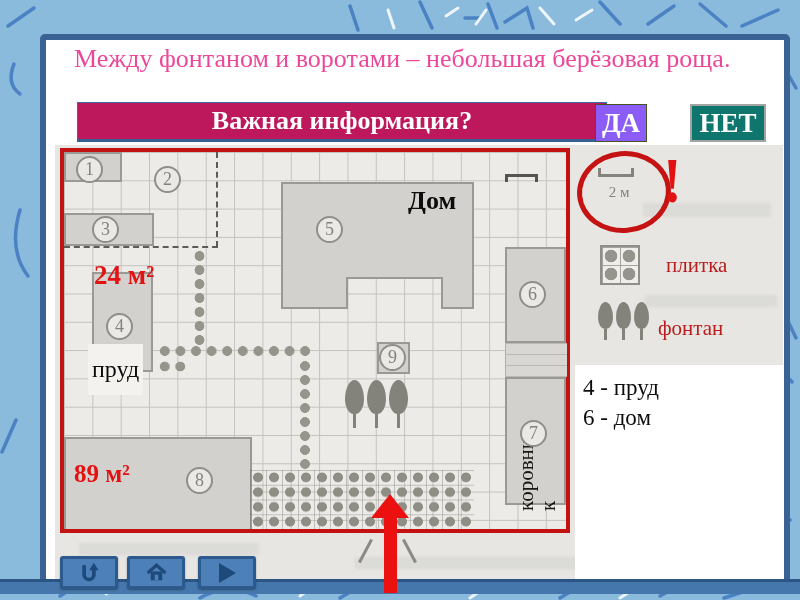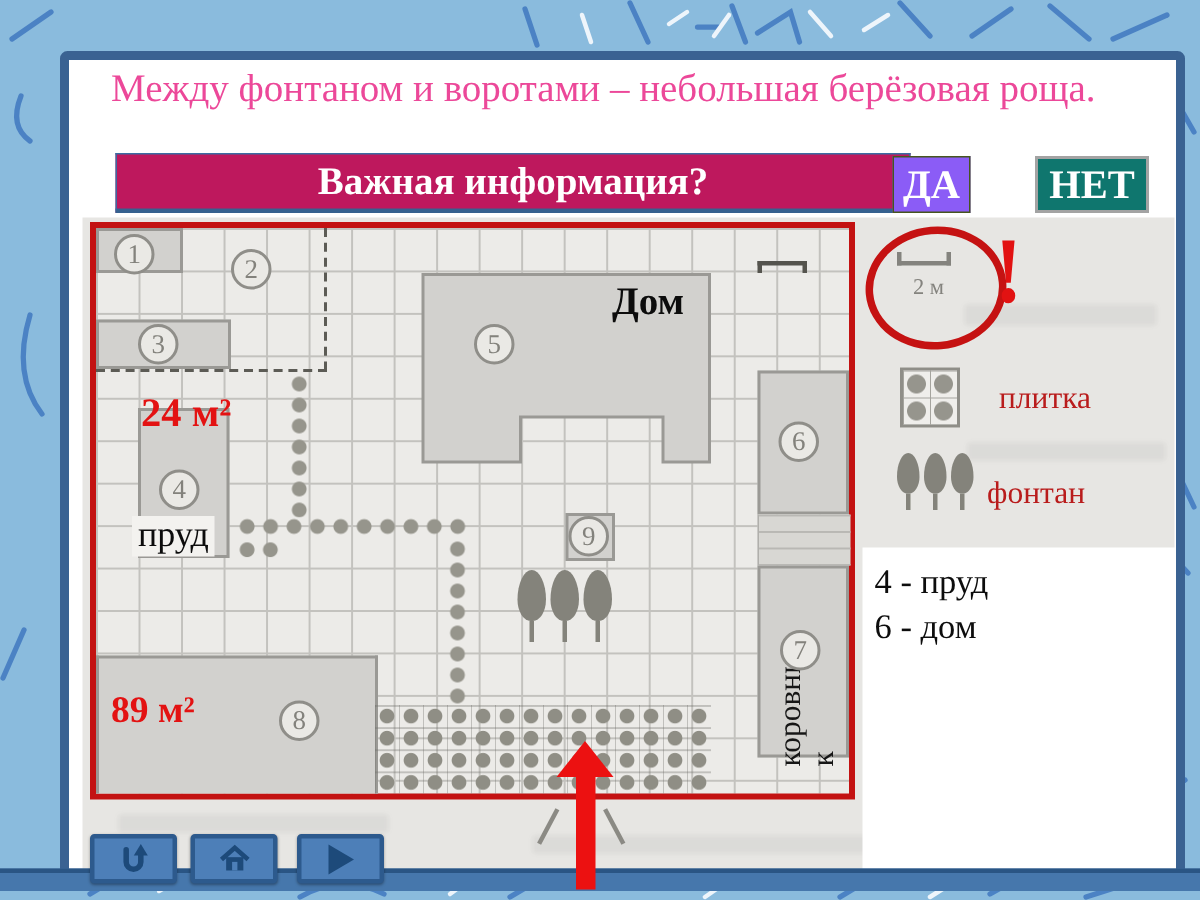--- a/index.html
+++ b/index.html
@@ -217,21 +217,21 @@
     <div class="dots" style="left:186px;top:318px;width:224px;height:59px;background-size:16px 14.75px;background-image:radial-gradient(circle,#8f8e85 4.6px,transparent 5.2px),linear-gradient(rgba(110,110,105,.35) 1px,transparent 1px),linear-gradient(90deg,rgba(110,110,105,.35) 1px,transparent 1px);"></div>
 
     <div class="trees-map" style="left:281px;top:228px;">
       <div class="tree"></div>
       <div class="tree"></div>
       <div class="tree"></div>
     </div>
 
     <div class="map-label" style="left:344px;top:34px;font-size:26px;font-weight:bold;">Дом</div>
     <div class="red-label" style="left:30px;top:108px;font-size:27px;">24 м²</div>
-    <div class="map-label" style="left:24px;top:192px;font-size:24px;background:#f3f2ef;padding:0 4px;">пруд</div>
+    <div class="map-label" style="left:24px;top:192px;font-size:24px;background:#f3f2ef;padding:12px 4px;">пруд</div>
     <div class="red-label" style="left:10px;top:308px;font-size:25px;">89 м²</div>
 
     <div class="marker" style="left:12px;top:4px;">1</div>
     <div class="marker" style="left:90px;top:14px;">2</div>
     <div class="marker" style="left:28px;top:64px;">3</div>
     <div class="marker" style="left:42px;top:161px;">4</div>
     <div class="marker" style="left:252px;top:64px;">5</div>
     <div class="marker" style="left:455px;top:129px;">6</div>
     <div class="marker" style="left:456px;top:268px;">7</div>
     <div class="marker" style="left:122px;top:315px;">8</div>

